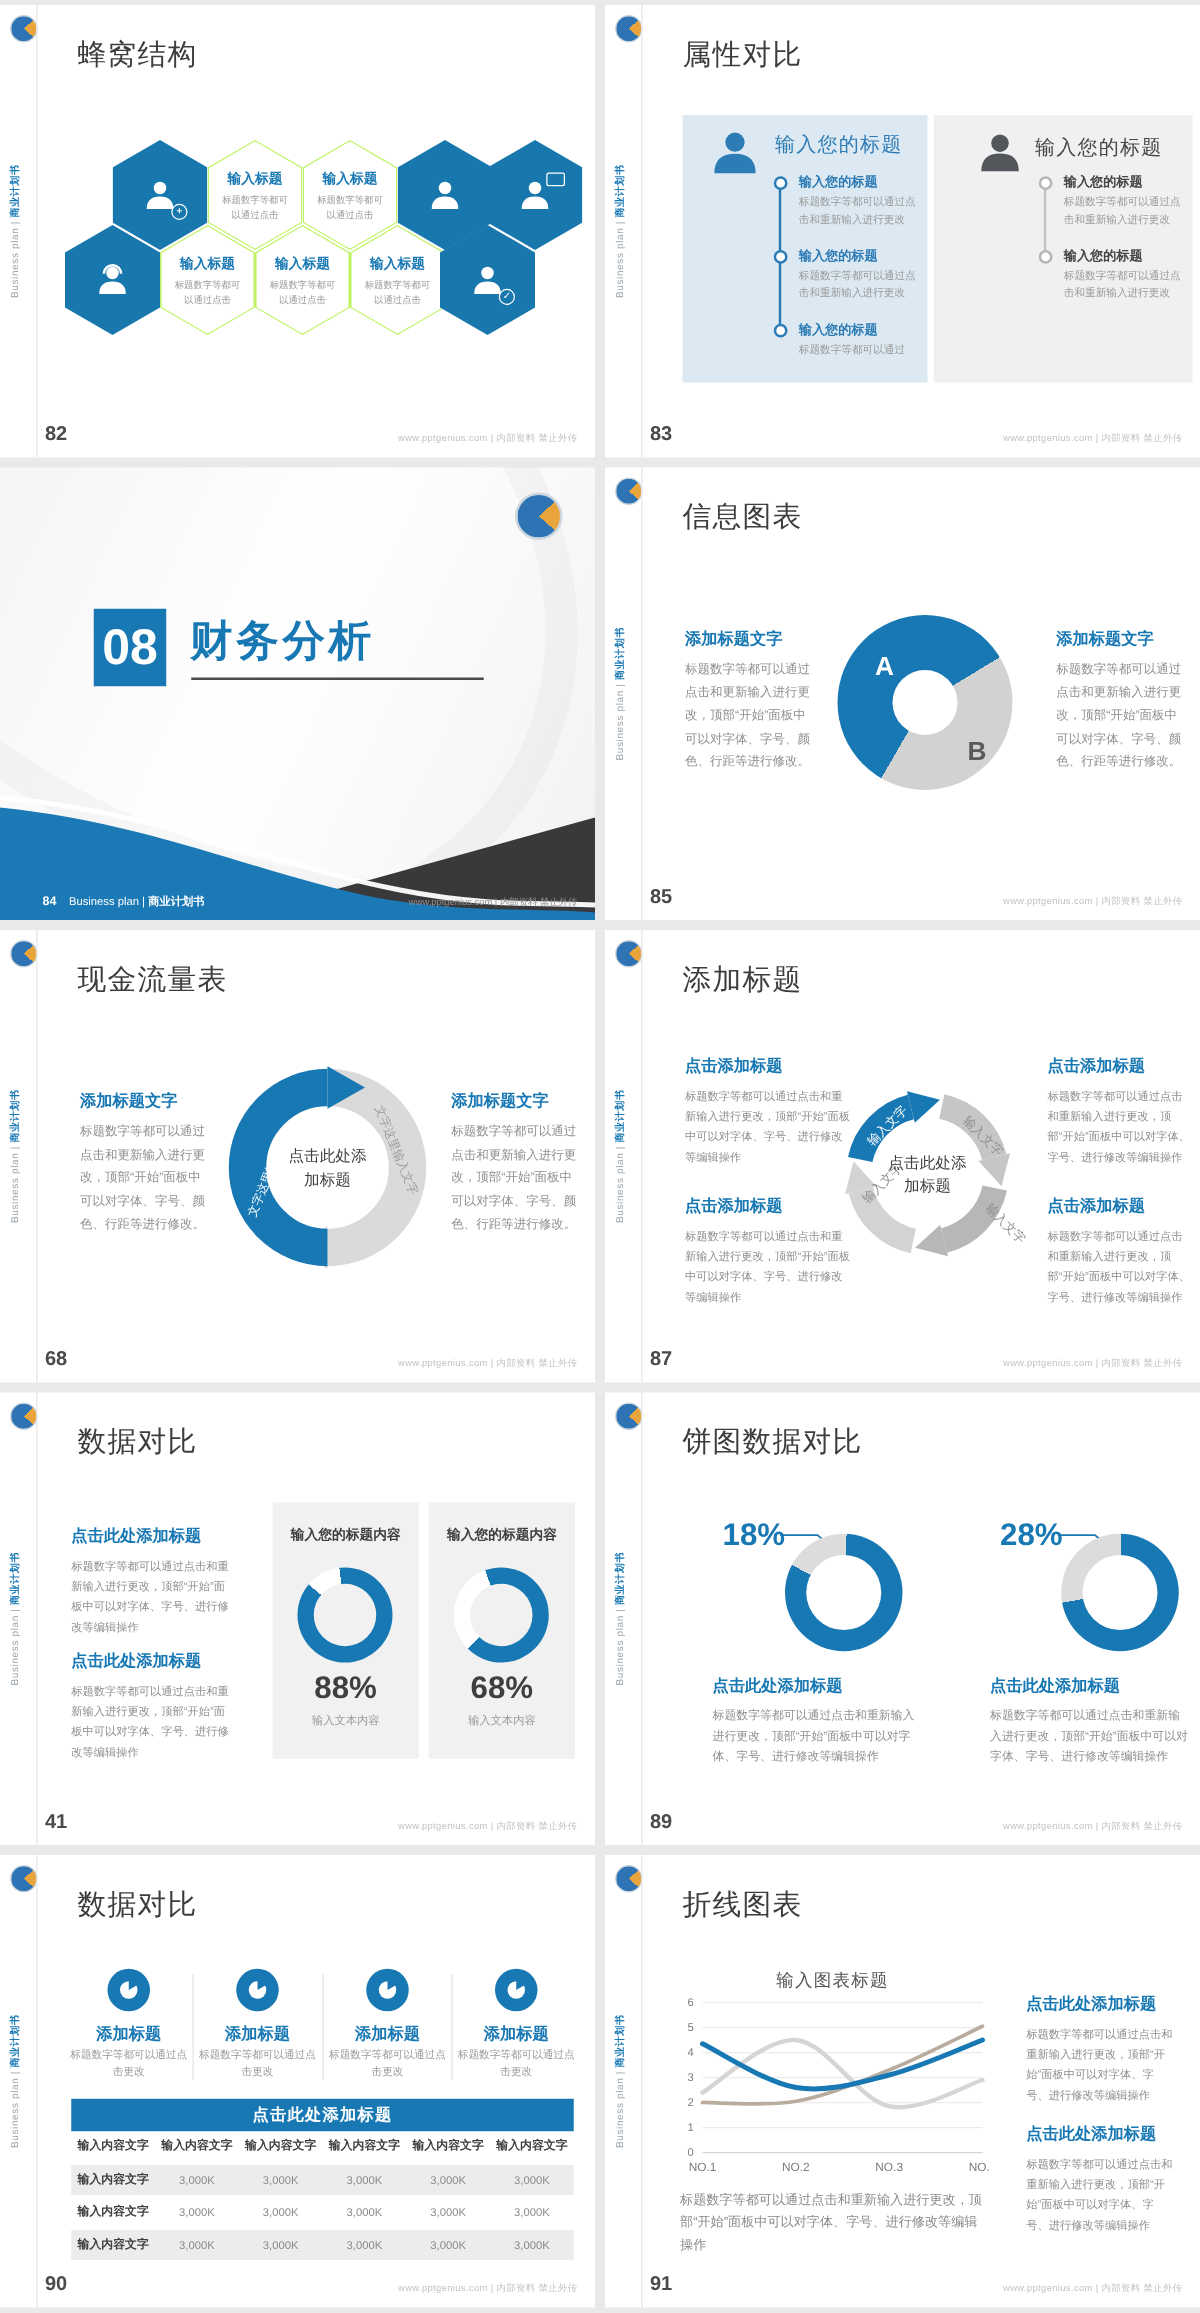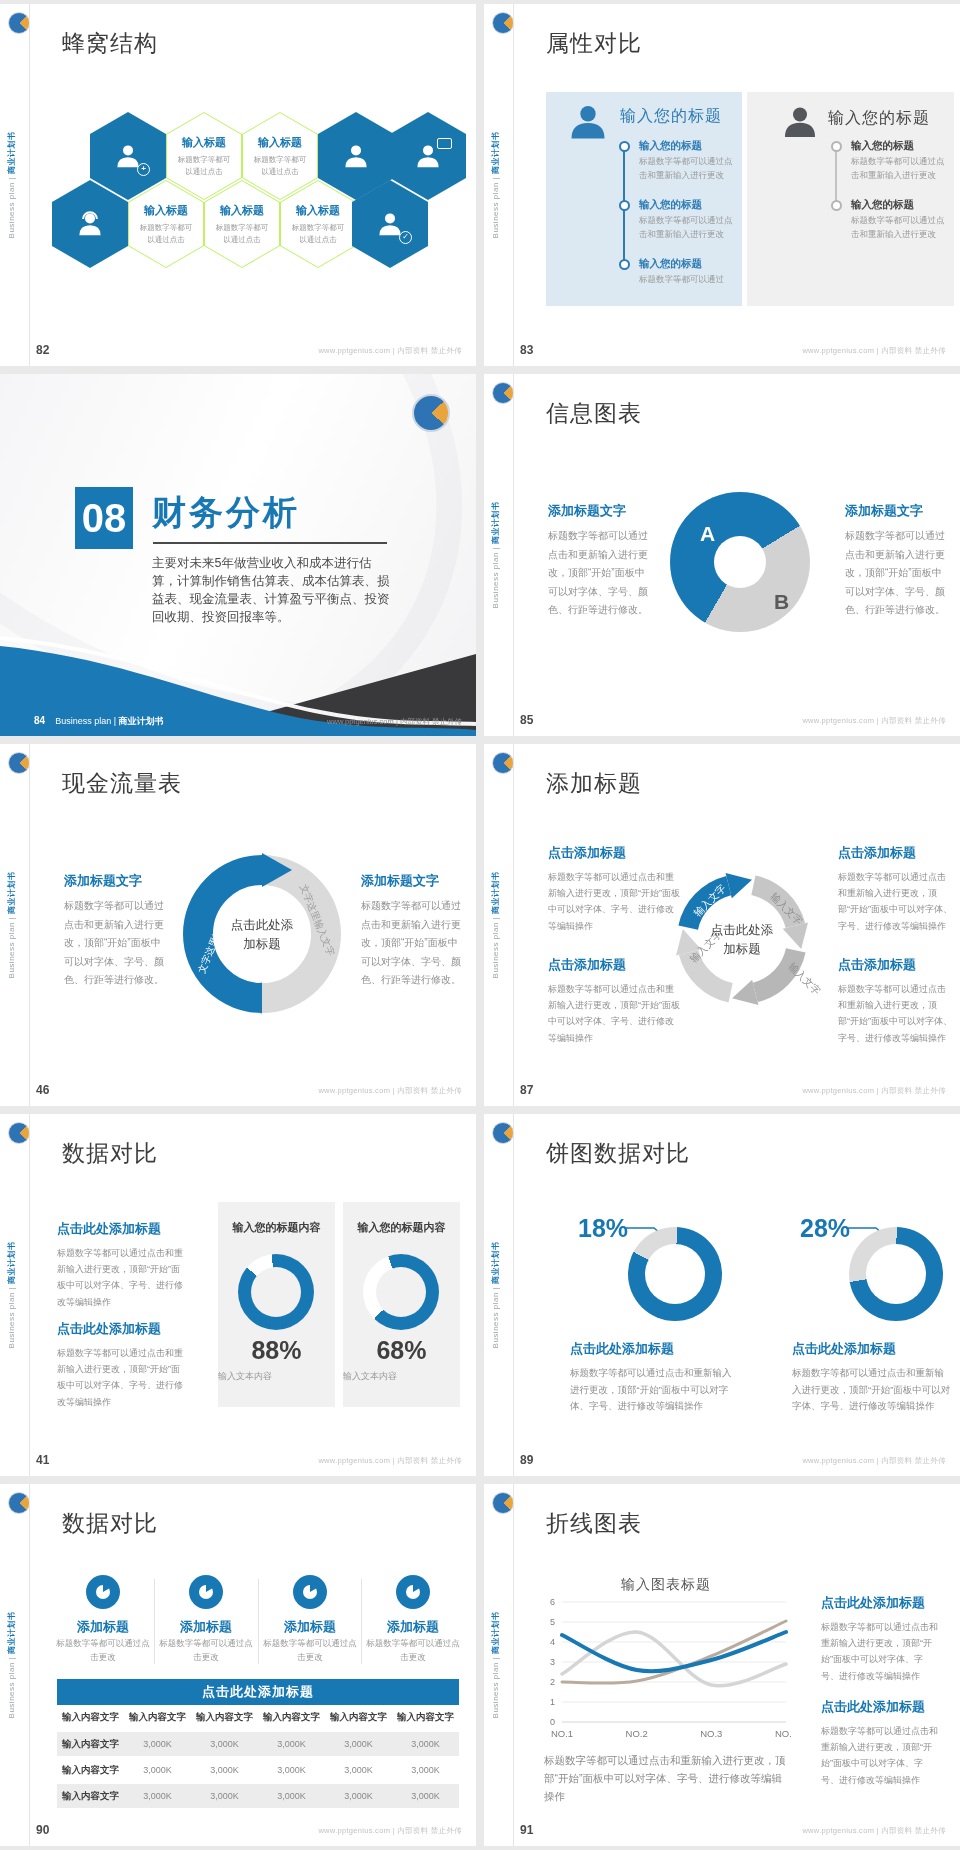--- a/index.html
+++ b/index.html
@@ -7,21 +7,21 @@
   .page{display:grid;grid-template-columns:476px 476px;grid-auto-rows:362px;gap:8px;width:960px;}
   .slide{position:relative;background:#fff;overflow:hidden;}
   
   .logo{position:absolute;left:8px;top:8px;width:20px;height:20px;border-radius:50%;
         border:1px solid #ccd5dc;background:conic-gradient(from 210deg,#2e74b5 0 55%,#eaa43c 55% 78%,#2e74b5 78% 100%);}
   .vline{position:absolute;left:29px;top:0;bottom:0;width:1px;background:#e5e5e5;}
   .vtext{position:absolute;left:-52px;top:calc(50% - 7px);width:130px;height:14px;text-align:center;
          transform:rotate(-90deg);font-size:8px;color:#9aa4ab;white-space:nowrap;letter-spacing:.5px;}
   .vtext .cn{color:#1878b4;font-weight:bold;}
   .stitle{position:absolute;left:62px;top:24px;margin:0;font-size:23px;font-weight:500;color:#3d3d3d;letter-spacing:1px;}
-  .pageno{position:absolute;left:36px;bottom:9px;font-size:12px;font-weight:bold;color:#4a4a4a;}
+  .pageno{position:absolute;left:36px;bottom:9px;font-size:16px;font-weight:bold;color:#4a4a4a;}
   .url{position:absolute;right:14px;bottom:10px;font-size:7.5px;color:#c2c2c2;letter-spacing:.3px;}
   .tb{position:absolute;}
   .tb .tb-h{font-size:13px;font-weight:bold;color:#1878b4;margin-bottom:7px;}
   .tb .tb-b{font-size:9px;color:#8f8f8f;line-height:1.8;}
   
   .hex{position:absolute;width:76px;height:88px;clip-path:polygon(50% 0,100% 25%,100% 75%,50% 100%,0 75%,0 25%);}
   .hex-b{background:#1878ad;display:flex;align-items:center;justify-content:center;}
   .hex-w{background:#bef264;}
   .hex-in{position:absolute;inset:1px;clip-path:polygon(50% 0,100% 25%,100% 75%,50% 100%,0 75%,0 25%);
           background:#fff;display:flex;flex-direction:column;align-items:center;justify-content:center;text-align:center;padding:0 8px;box-sizing:border-box;}
@@ -53,21 +53,21 @@
   .cov-foot .pg{font-size:10px;font-weight:bold;margin-right:10px;}
   .cov-url{position:absolute;right:14px;bottom:9px;font-size:7.5px;color:#8f8f91;z-index:3;}
   
   .donut{position:absolute;border-radius:50%;}
   .donut .hole{position:absolute;border-radius:50%;background:#fff;}
   .dlabel{position:absolute;font-weight:bold;}
   
   .card{position:absolute;top:88px;width:117px;height:205px;background:#f1f1f1;}
   .card-t{position:absolute;width:100%;text-align:center;font-size:11px;font-weight:bold;color:#3f3f3f;}
   .card-pct{position:absolute;width:100%;text-align:center;font-size:25px;font-weight:bold;color:#3f3f3f;}
-  .card-cap{position:absolute;width:100%;font-size:9px;color:#9a9a9a;}
+  .card-cap{position:absolute;width:100%;text-align:center;font-size:9px;color:#9a9a9a;}
   
   .pct-big{position:absolute;font-size:25px;font-weight:bold;color:#1878b4;}
   
   .feat-ic{position:absolute;width:34px;height:34px;border-radius:50%;background:#1878b4;display:flex;align-items:center;justify-content:center;}
   .feat-t{position:absolute;width:100px;text-align:center;font-size:13px;font-weight:bold;color:#1878b4;}
   .feat-b{position:absolute;width:96px;text-align:center;font-size:8.5px;color:#9a9a9a;line-height:1.7;}
   .vsep{position:absolute;width:1px;background:#e3e3e3;top:95px;height:85px;}
   .tblhead{position:absolute;left:57px;width:402px;height:26px;background:#1878b4;color:#fff;font-size:13px;
            font-weight:bold;display:flex;align-items:center;justify-content:center;letter-spacing:1px;}
   .trow{position:absolute;left:57px;width:402px;height:24px;display:flex;}
@@ -204,21 +204,20 @@
     <div class="url">www.pptgenius.com | 内部资料 禁止外传</div>
   </section>
 
   <section class="slide cover">
     <div class="swoosh" style="width:900px;height:640px;left:-240px;top:-360px;transform:rotate(24deg)"></div>
     <div class="swoosh" style="width:760px;height:560px;left:-330px;top:-250px;transform:rotate(28deg)"></div>
     <span class="cov-logo"></span>
     <div class="cov-num">08</div>
     <div class="cov-title">财务分析</div>
     <div class="cov-rule"></div>
-    <div class="cov-body">主要对未来5年做营业收入和成本进行估算，计算制作销售估算表、成本估算表、损益表、现金流量表、计算盈亏平衡点、投资回收期、投资回报率等。</div>
     <svg class="svgabs" style="left:0;bottom:0" width="476" height="100" viewBox="0 0 476 100">
       <polygon points="476,18 476,100 180,100" fill="#39393b"></polygon>
       <path d="M0,2 C130,14 225,58 320,76 C390,90 440,86 476,88" stroke="#ffffff" stroke-width="4" fill="none" opacity="0.95"></path>
       <path d="M0,10 C120,22 210,64 300,82 C370,95 430,90 476,94 L476,100 L0,100 Z" fill="#1b79b6"></path>
     </svg>
     <div class="cov-foot"><span class="pg">84</span><span>Business plan | </span><span style="font-weight:bold">商业计划书</span></div>
     <div class="cov-url">www.pptgenius.com | 内部资料 禁止外传</div>
   </section>
 
   <section class="slide">
@@ -263,21 +262,21 @@
       <circle cx="100" cy="100" r="46" fill="#fff"></circle>
       <text transform="translate(42,140) rotate(-68)" font-size="9.5" fill="#ffffff">文字这里输入文字</text>
       <text transform="translate(138,52) rotate(68)" font-size="9.5" fill="#9b9b9b">文字这里输入文字</text>
     </svg>
     <div class="ring-center" style="left:228px;top:172px;width:68px">点击此处添加标题</div>
     <div class="tb" style="left:361px;top:128px;width:100px">
       <div class="tb-h">添加标题文字</div>
       <div class="tb-b" style="font-size:10px;line-height:1.85">标题数字等都可以通过点击和更新输入进行更改，顶部“开始”面板中可以对字体、字号、颜色、行距等进行修改。</div>
     </div>
 
-    <div class="pageno">46</div>
+    <div class="pageno">68</div>
     <div class="url">www.pptgenius.com | 内部资料 禁止外传</div>
   </section>
 
   <section class="slide">
     <span class="logo"></span>
     <div class="vline"></div>
     <div class="vtext"><span>Business plan | </span><span class="cn">商业计划书</span></div>
     <h2 class="stitle">添加标题</h2>
 
     <div class="tb" style="left:64px;top:100px;width:132px">

